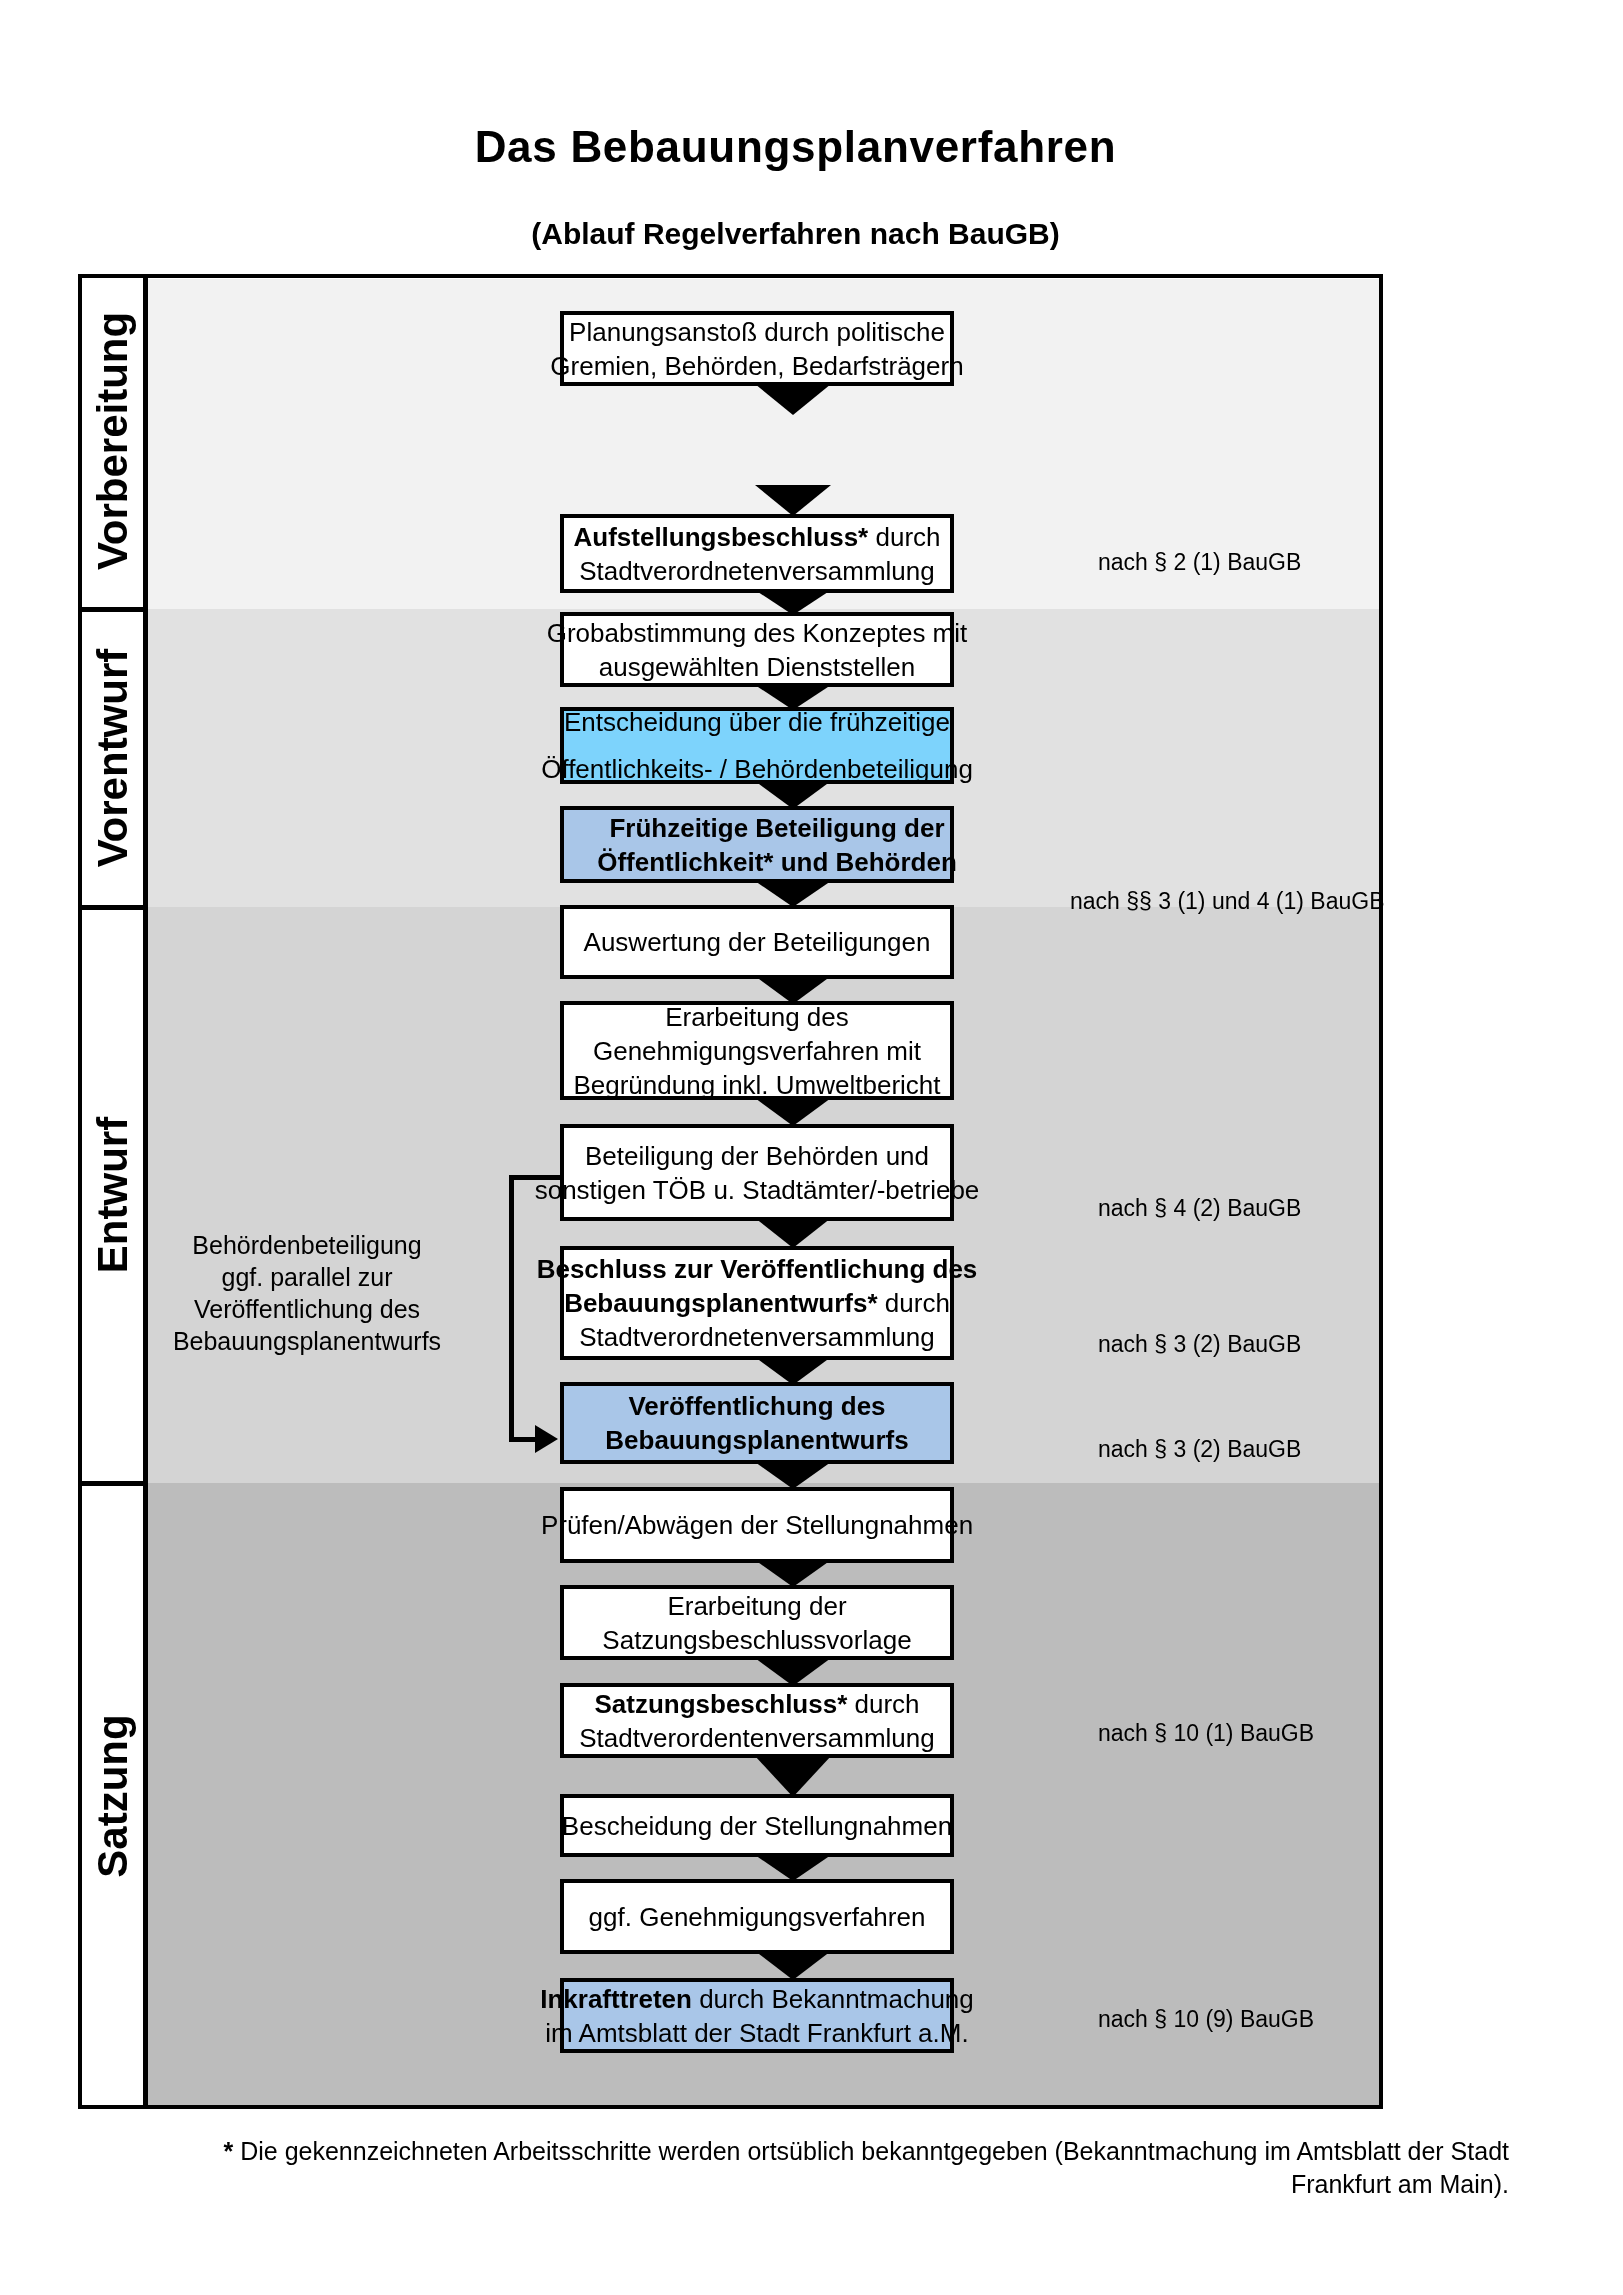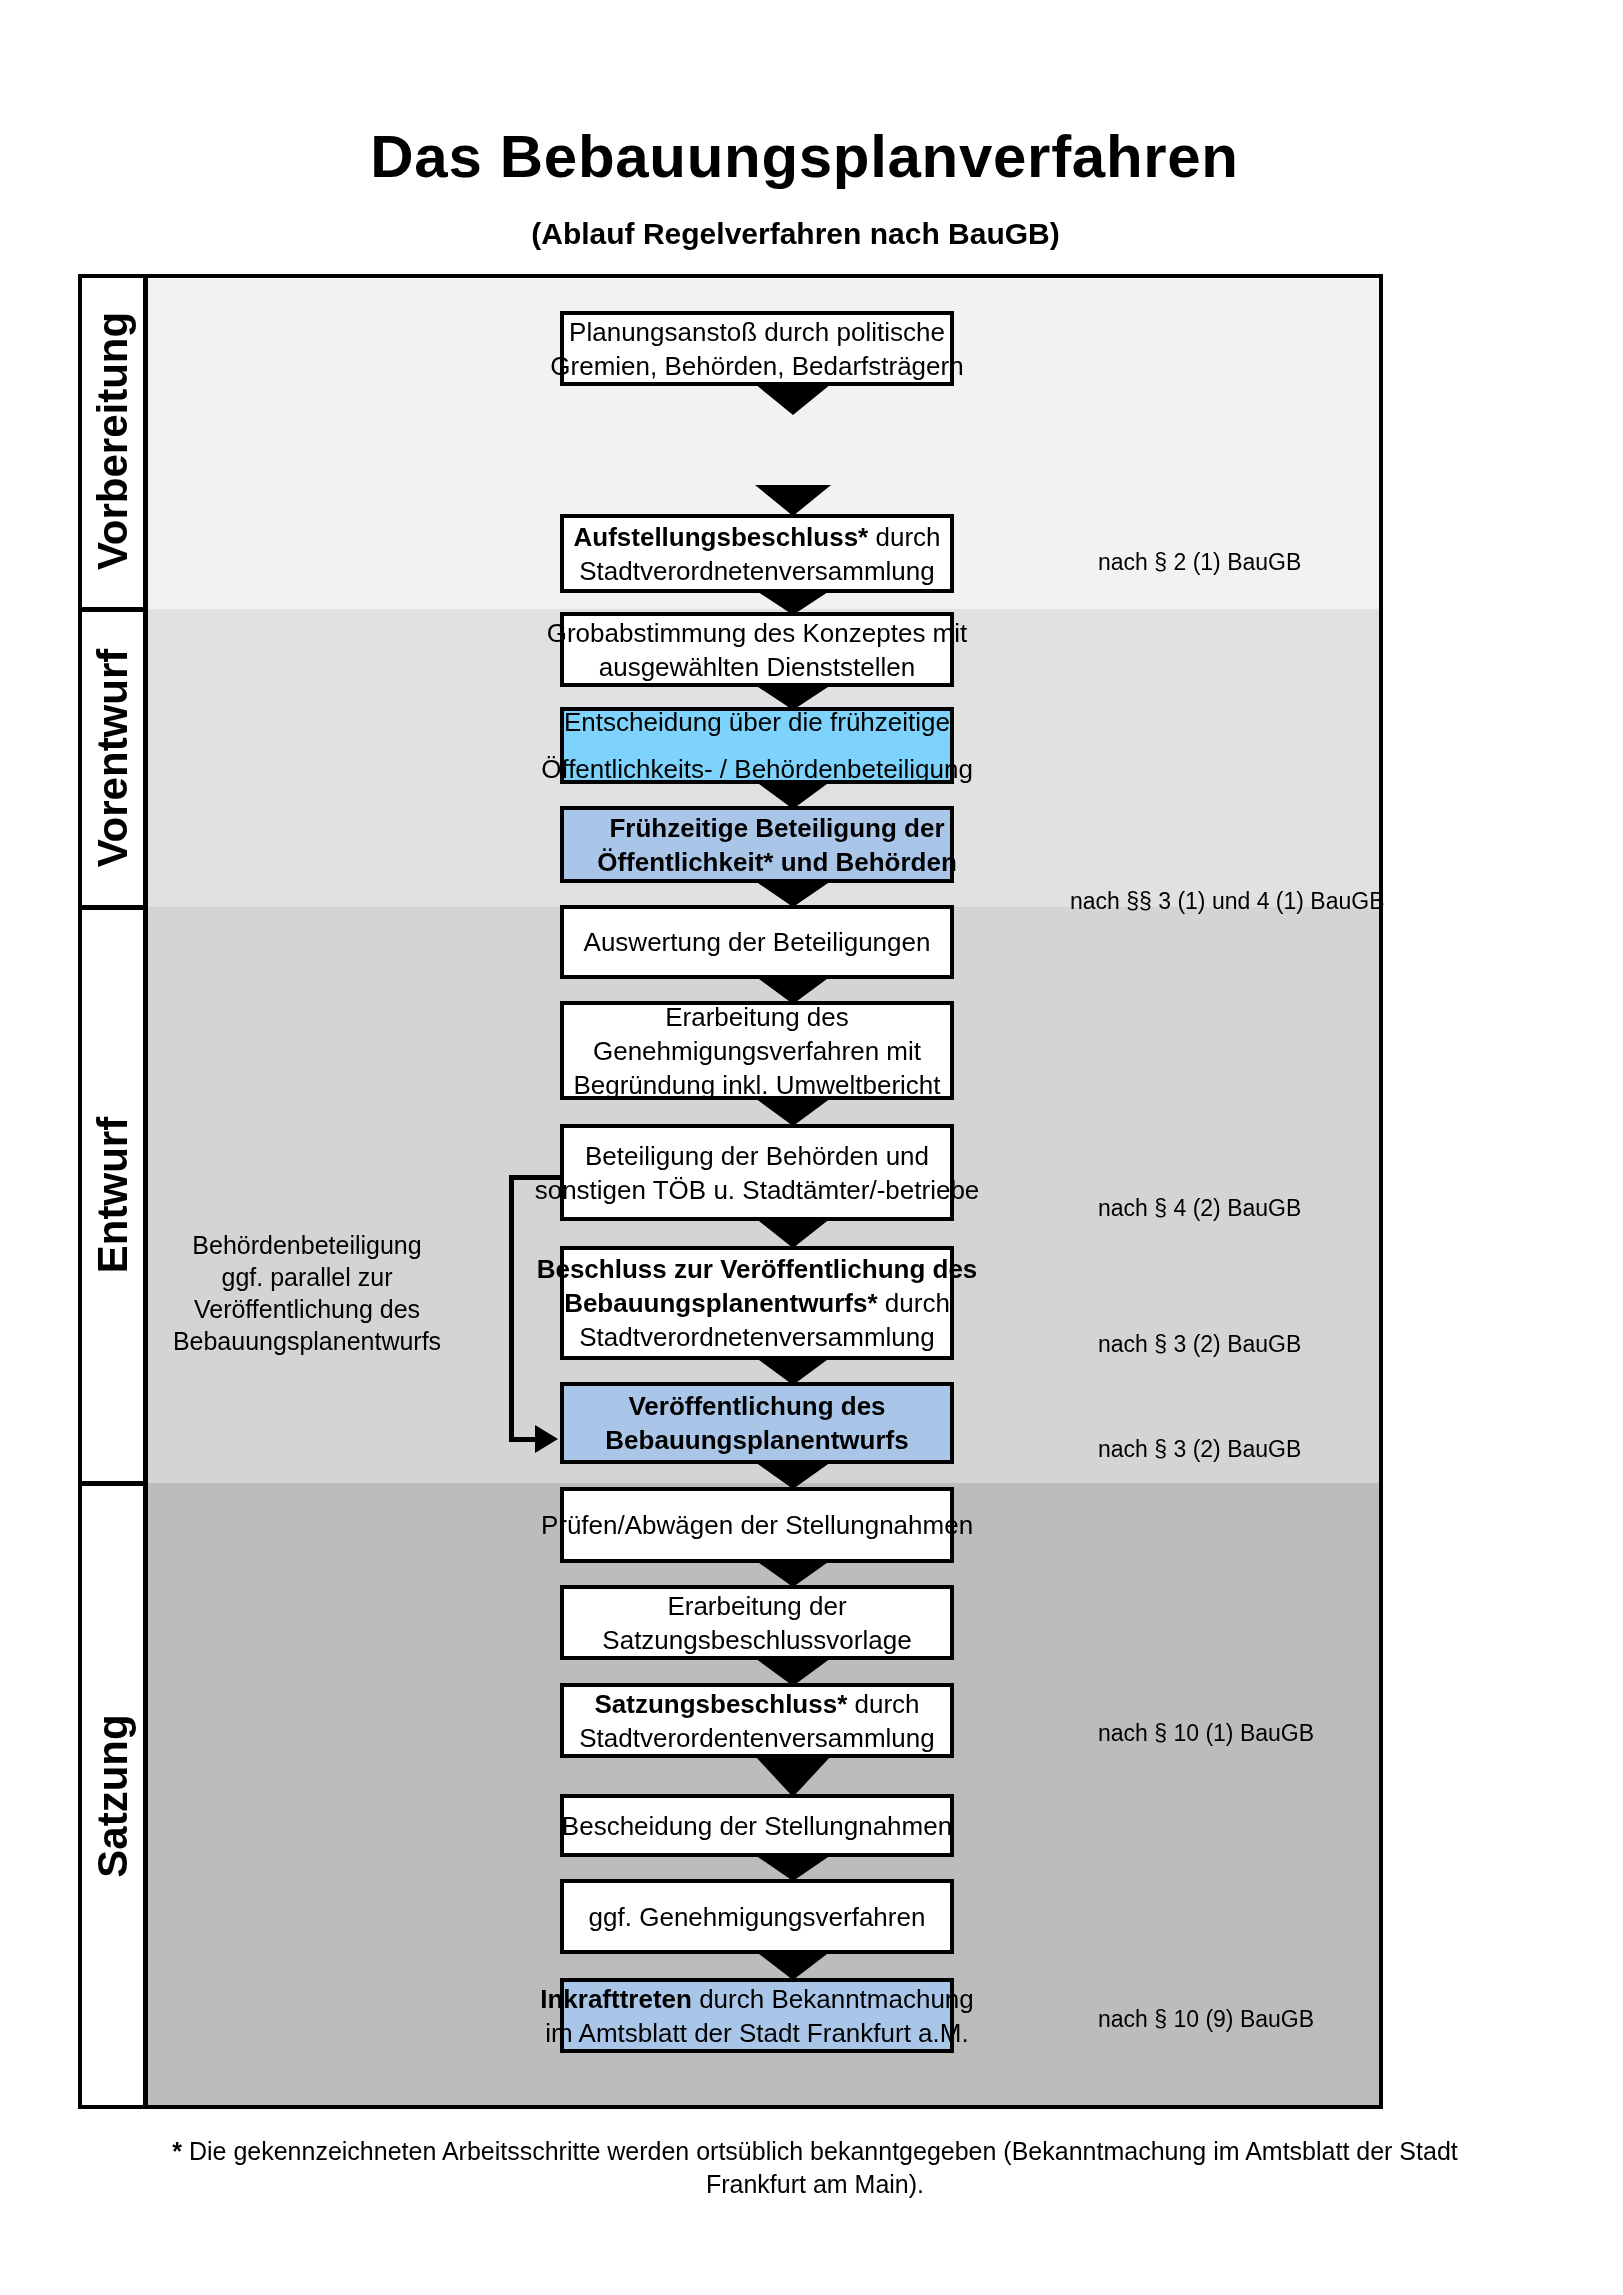--- a/index.html
+++ b/index.html
@@ -1,21 +1,21 @@
 <!DOCTYPE html>
 <html style="font-size:10.5px"><head>
 <meta charset="utf-8">
 <style>
   html,body{margin:0;padding:0;background:#ffffff;}
   #page{
     position:relative;width:1623px;height:2295px;background:#ffffff;
     font-family:"Liberation Sans", sans-serif;color:#000;overflow:hidden;
   }
   .abs{position:absolute;}
-  #title{left:9px;top:122px;width:1591px;text-align:center;font-size:60px;font-weight:bold;letter-spacing:0.7px;}
+  #title{left:0;top:122px;width:1591px;text-align:center;font-size:44px;font-weight:bold;letter-spacing:0.7px;}
   #subtitle{left:0;top:217px;width:1591px;text-align:center;font-size:30px;font-weight:bold;}
   #outer-frame{left:78px;top:274px;width:1305px;height:1835px;border:4.6px solid #000;box-sizing:border-box;}
   .section-bg{left:148px;width:1231px;}
   #label-divider{left:143px;top:274px;width:4.6px;height:1835px;background:#000;}
   .phase-divider{left:78px;width:70px;height:4.6px;background:#000;}
   .phase-label{
     font-size:42px;font-weight:bold;white-space:nowrap;
     transform:translate(-50%,-50%) rotate(-90deg);
   }
   .flow-box{
@@ -32,21 +32,21 @@
   .law-ref{font-size:23px;white-space:nowrap;transform:translateY(-50%);}
   .conn{background:#000;}
   #conn-arrowhead{
     width:0;height:0;border-top:14.4px solid transparent;border-bottom:14.4px solid transparent;
     border-left:23.6px solid #000;
   }
   #side-note{
     left:137px;top:1229px;width:340px;text-align:center;font-size:25px;line-height:32px;
   }
   #footnote{
-    left:121px;top:2135px;width:1388px;font-size:25px;line-height:33px;text-align:center;
+    left:121px;top:2135px;width:1388px;font-size:25px;line-height:33px;text-align:right;
   }
 </style>
 </head>
 <body>
 
 <div id="page">
   <div class="abs" id="title">Das Bebauungsplanverfahren</div>
   <div class="abs" id="subtitle">(Ablauf Regelverfahren nach BauGB)</div>
 
   <div class="abs" id="diagram"></div>

